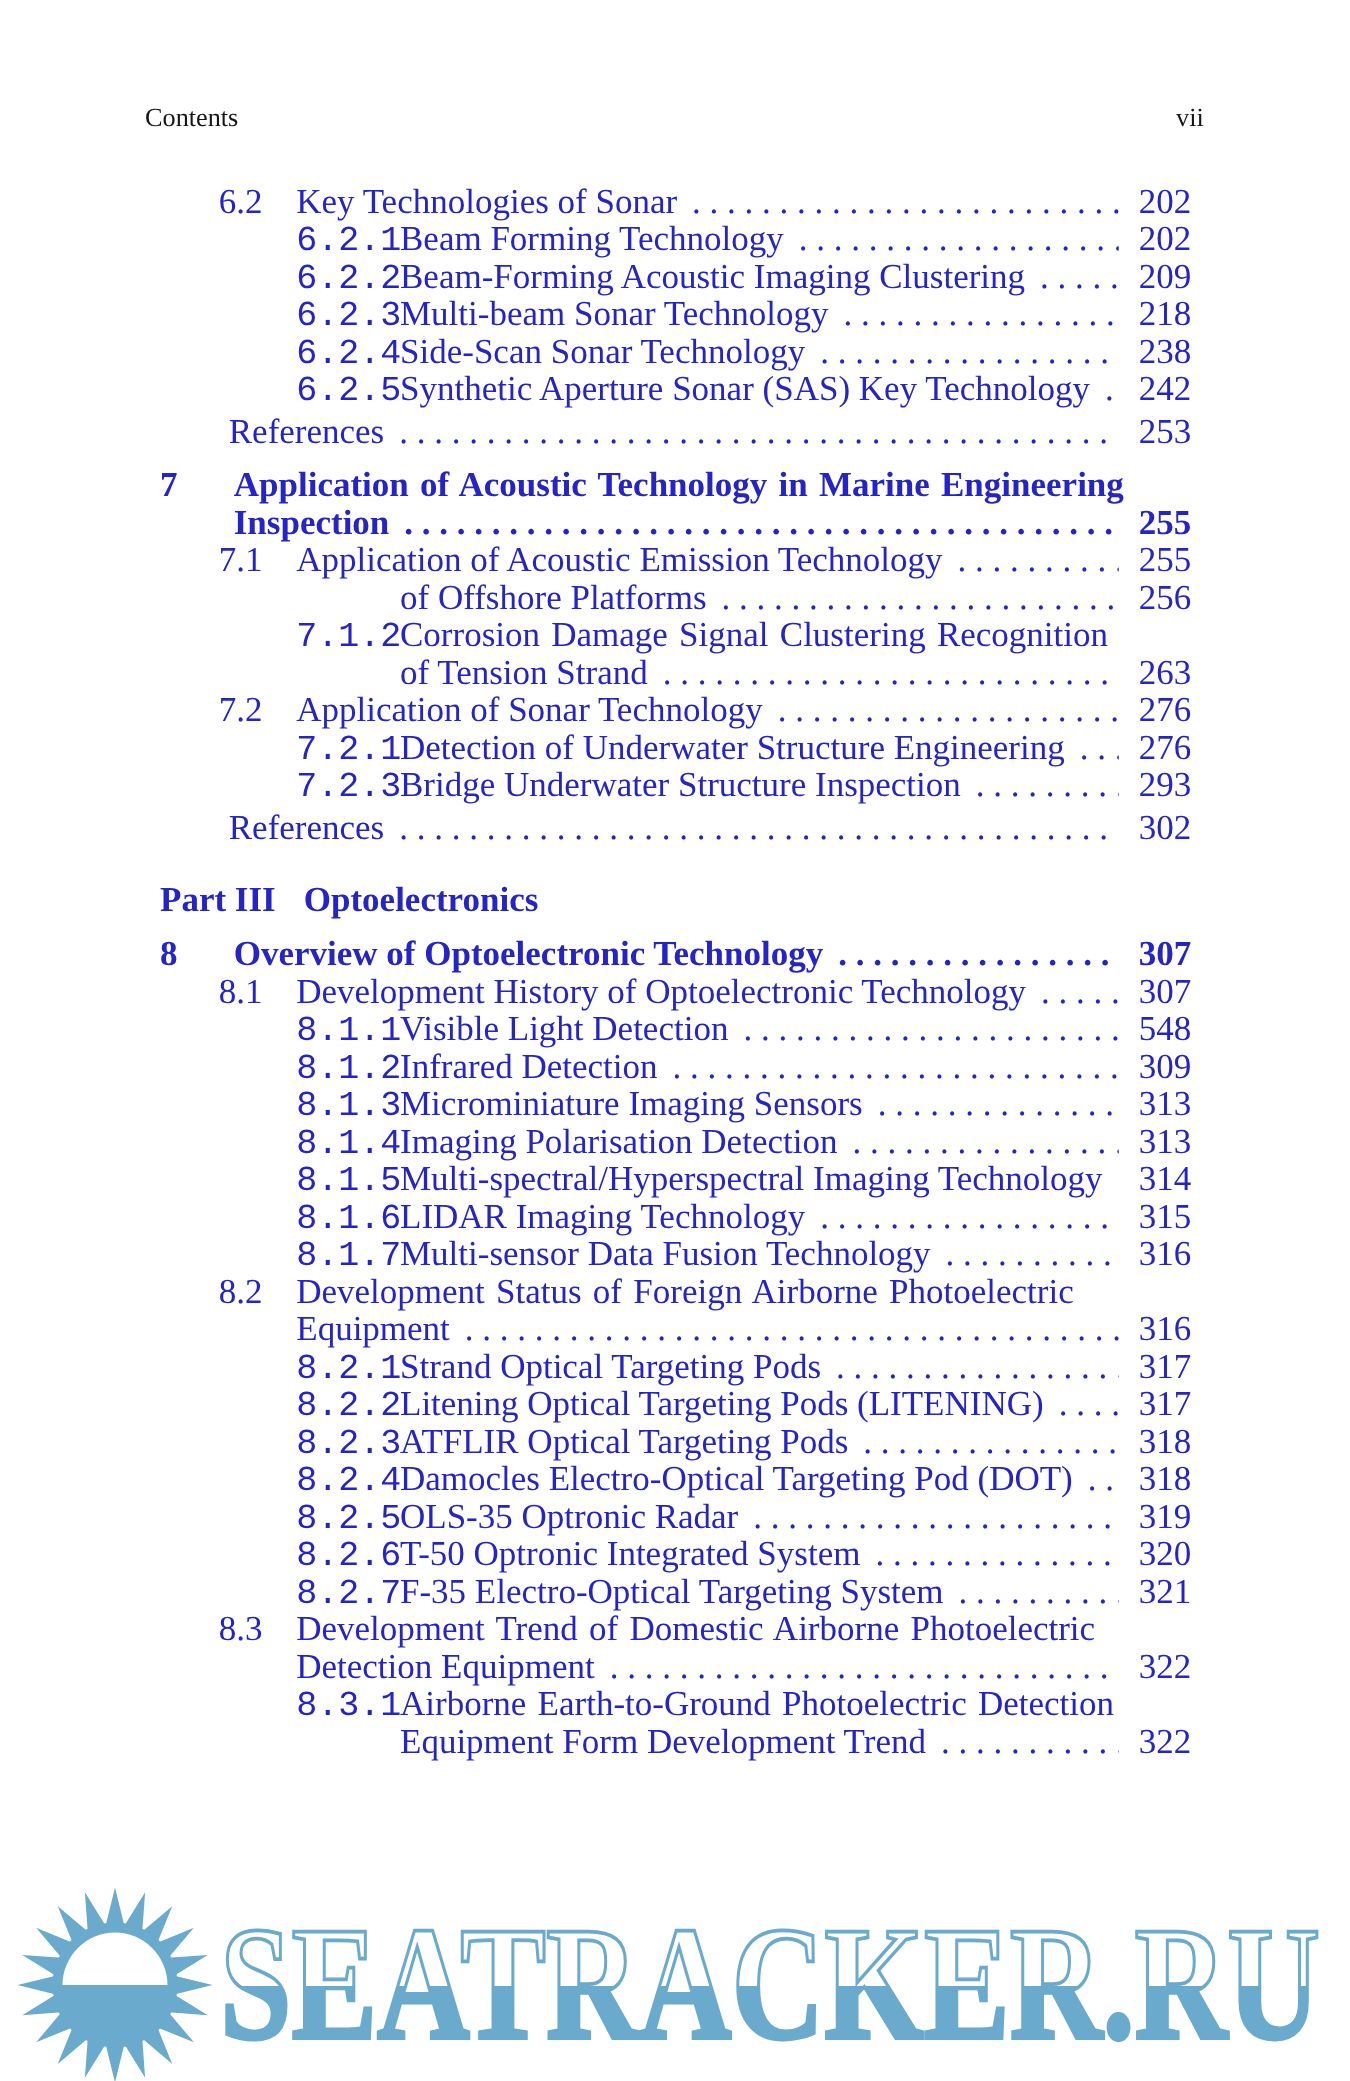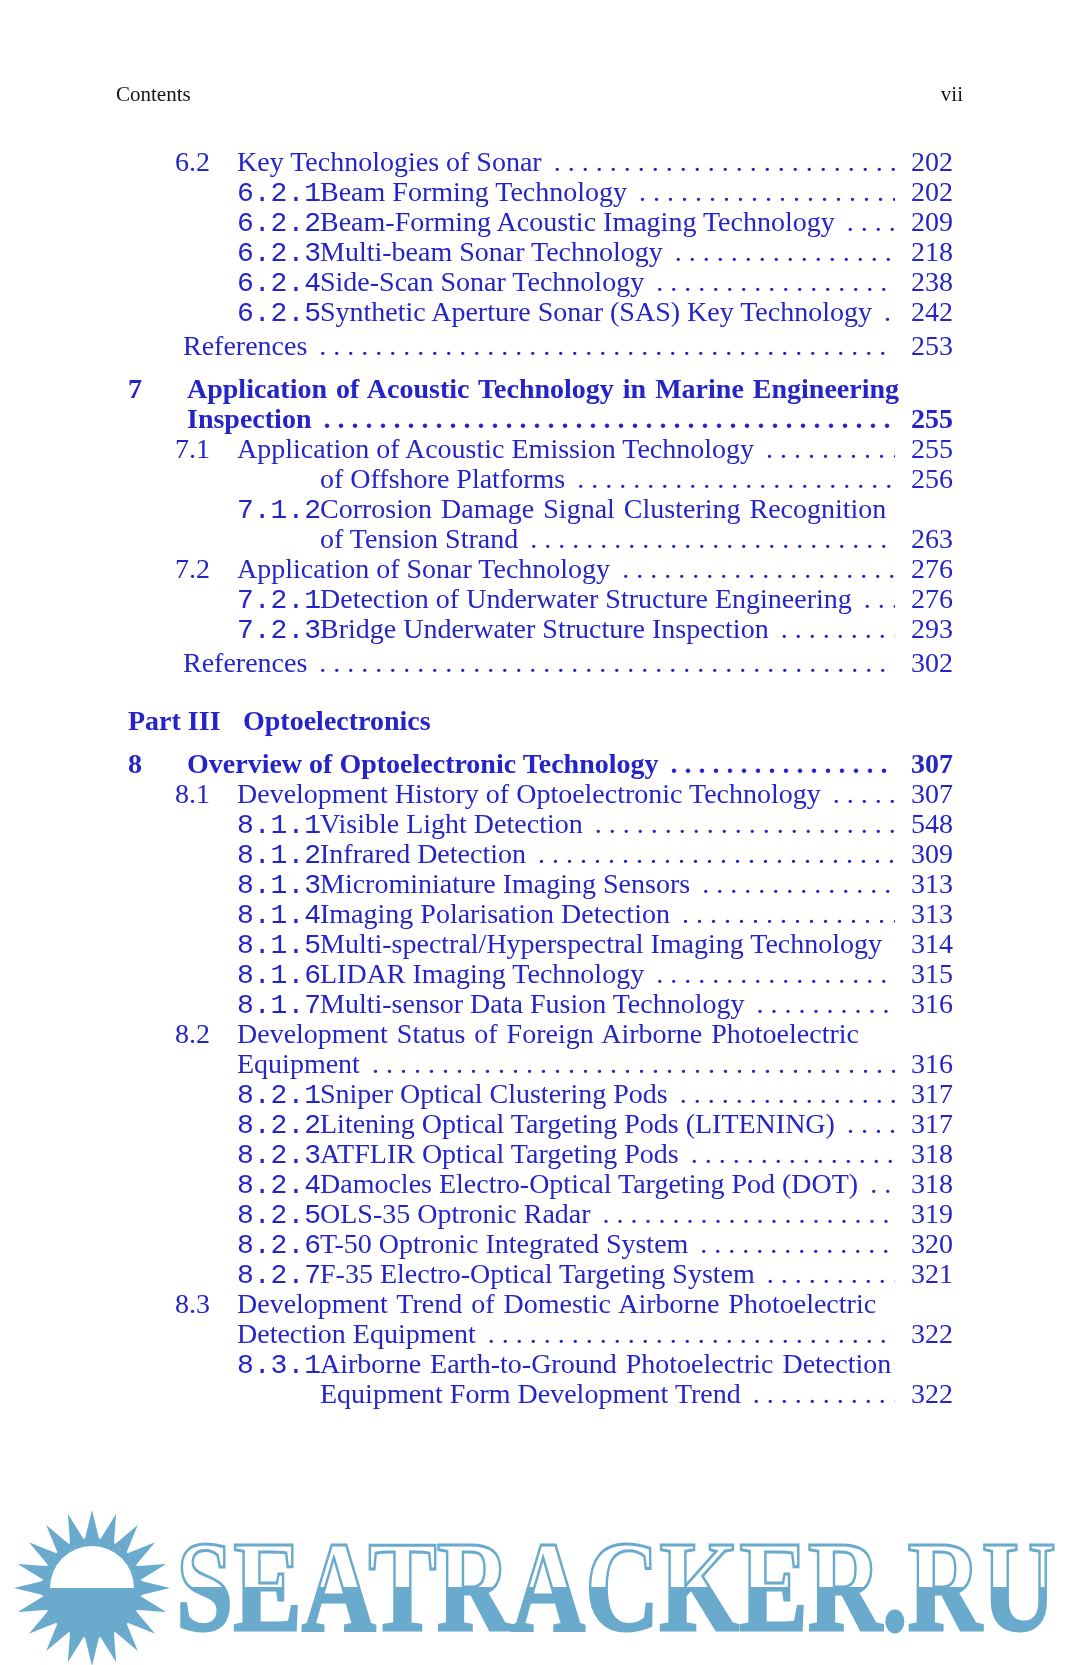--- a/index.html
+++ b/index.html
@@ -68,21 +68,21 @@
       <span class="page">202</span>
     </div>
     <div class="row l3-first">
       <span class="num">6.2.1</span>
       <span class="title">Beam Forming Technology</span>
       <span class="leader"></span>
       <span class="page">202</span>
     </div>
     <div class="row l3-first">
       <span class="num">6.2.2</span>
-      <span class="title">Beam-Forming Acoustic Imaging Technology</span>
+      <span class="title">Beam-Forming Acoustic Imaging Clustering</span>
       <span class="leader"></span>
       <span class="page">209</span>
     </div>
     <div class="row l3-first">
       <span class="num">6.2.3</span>
       <span class="title">Multi-beam Sonar Technology</span>
       <span class="leader"></span>
       <span class="page">218</span>
     </div>
     <div class="row l3-first">
@@ -216,21 +216,21 @@
       <span class="num">8.2</span>
       <span class="title">Development Status of Foreign Airborne Photoelectric</span>
     </div>
     <div class="row cont-l2">
       <span class="title">Equipment</span>
       <span class="leader"></span>
       <span class="page">316</span>
     </div>
     <div class="row l3-first">
       <span class="num">8.2.1</span>
-      <span class="title">Sniper Optical Clustering Pods</span>
+      <span class="title">Strand Optical Targeting Pods</span>
       <span class="leader"></span>
       <span class="page">317</span>
     </div>
     <div class="row l3-first">
       <span class="num">8.2.2</span>
       <span class="title">Litening Optical Targeting Pods (LITENING)</span>
       <span class="leader"></span>
       <span class="page">317</span>
     </div>
     <div class="row l3-first">

